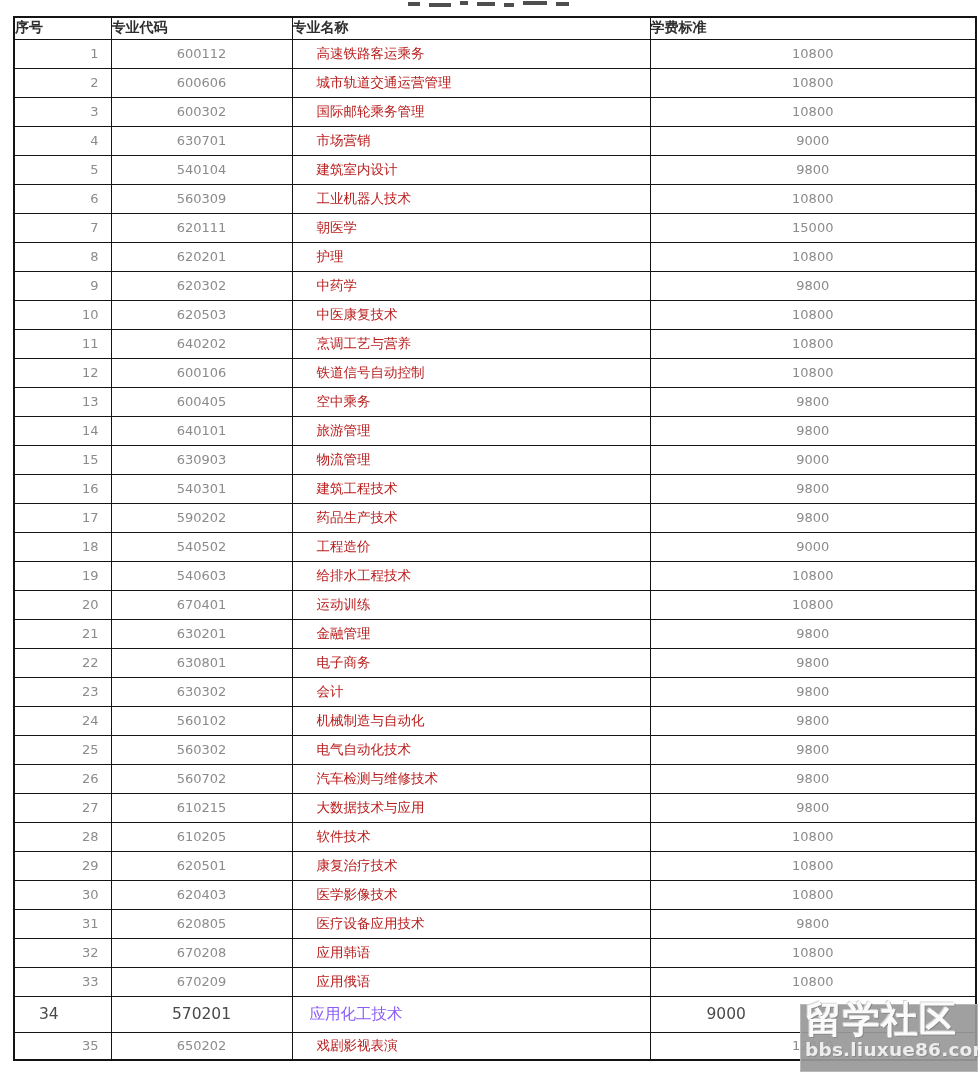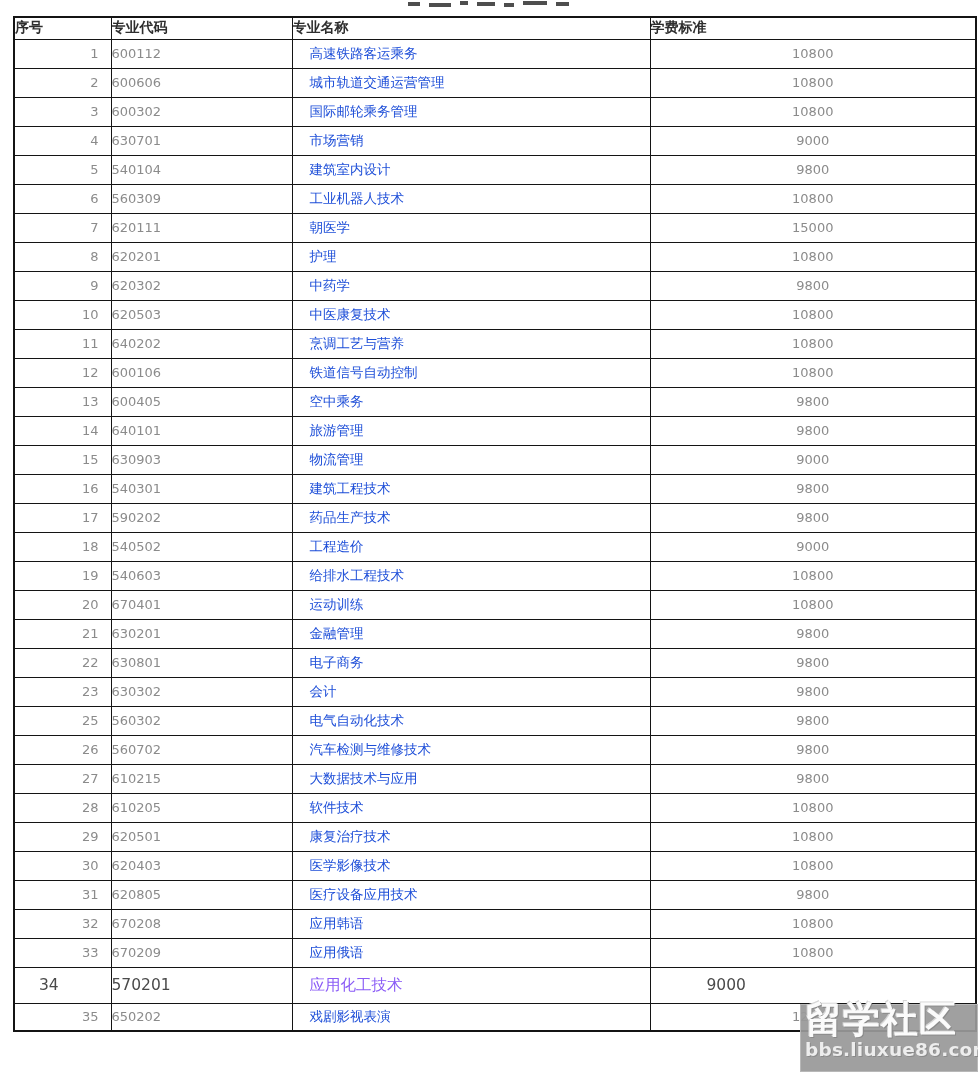--- a/index.html
+++ b/index.html
@@ -33,22 +33,22 @@
     border:1px solid #141414;padding:0;overflow:hidden;white-space:nowrap;
   }
   .fee-table thead tr{height:22px;}
   .fee-table th{
     font-size:14px;font-weight:bold;color:#2e2e2e;text-align:left;
   }
   .fee-table tbody tr{height:29px;}
   .fee-table tbody tr:last-child{height:28px;}
   .fee-table td{font-size:13px;color:#8b8b8b;}
   td.c-no{text-align:right;padding-right:12px;}
-  td.c-code{text-align:left;}
-  td.c-name{text-align:left;padding-left:17px;color:#1d4ed8;font-size:13.5px;}
+  td.c-code{text-align:center;}
+  td.c-name{text-align:left;padding-left:24px;color:#b91c1c;font-size:13.5px;}
   td.c-fee{text-align:center;}
 
   
   tr.emph{height:36px !important;padding-left:16px;}
   tr.emph td{font-size:15.5px;color:#4a4a4a;}
   tr.emph td.c-no{text-align:center;padding-right:28px;}
   tr.emph td.c-name{padding-left:17px;color:#8b5cf6;}
   tr.emph td.c-fee{text-align:left;padding-left:56px;}
 
   
@@ -228,20 +228,26 @@
         <td class="c-name">电子商务</td>
         <td class="c-fee">9800</td>
       </tr>
       <tr>
         <td class="c-no">23</td>
         <td class="c-code">630302</td>
         <td class="c-name">会计</td>
         <td class="c-fee">9800</td>
       </tr>
       <tr>
+        <td class="c-no">24</td>
+        <td class="c-code">560102</td>
+        <td class="c-name">机械制造与自动化</td>
+        <td class="c-fee">9800</td>
+      </tr>
+      <tr>
         <td class="c-no">25</td>
         <td class="c-code">560302</td>
         <td class="c-name">电气自动化技术</td>
         <td class="c-fee">9800</td>
       </tr>
       <tr>
         <td class="c-no">26</td>
         <td class="c-code">560702</td>
         <td class="c-name">汽车检测与维修技术</td>
         <td class="c-fee">9800</td>

